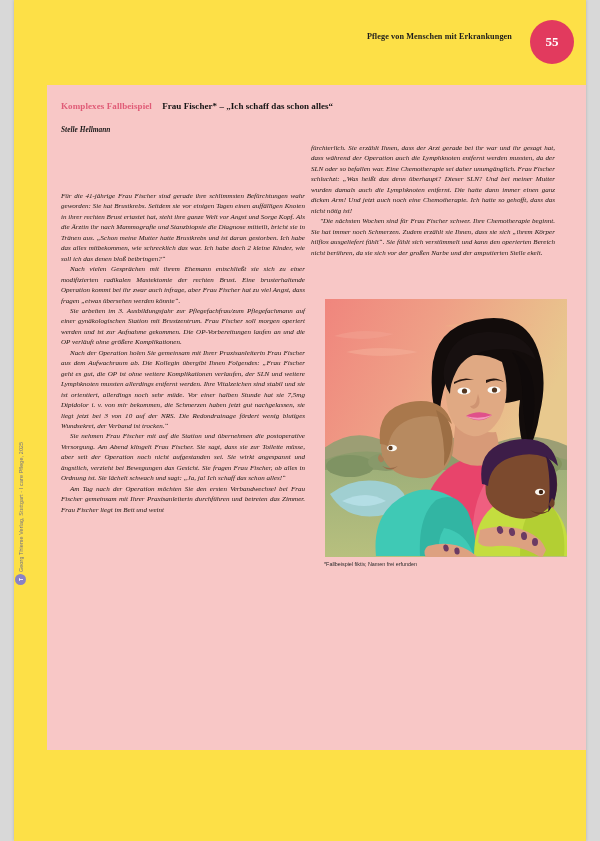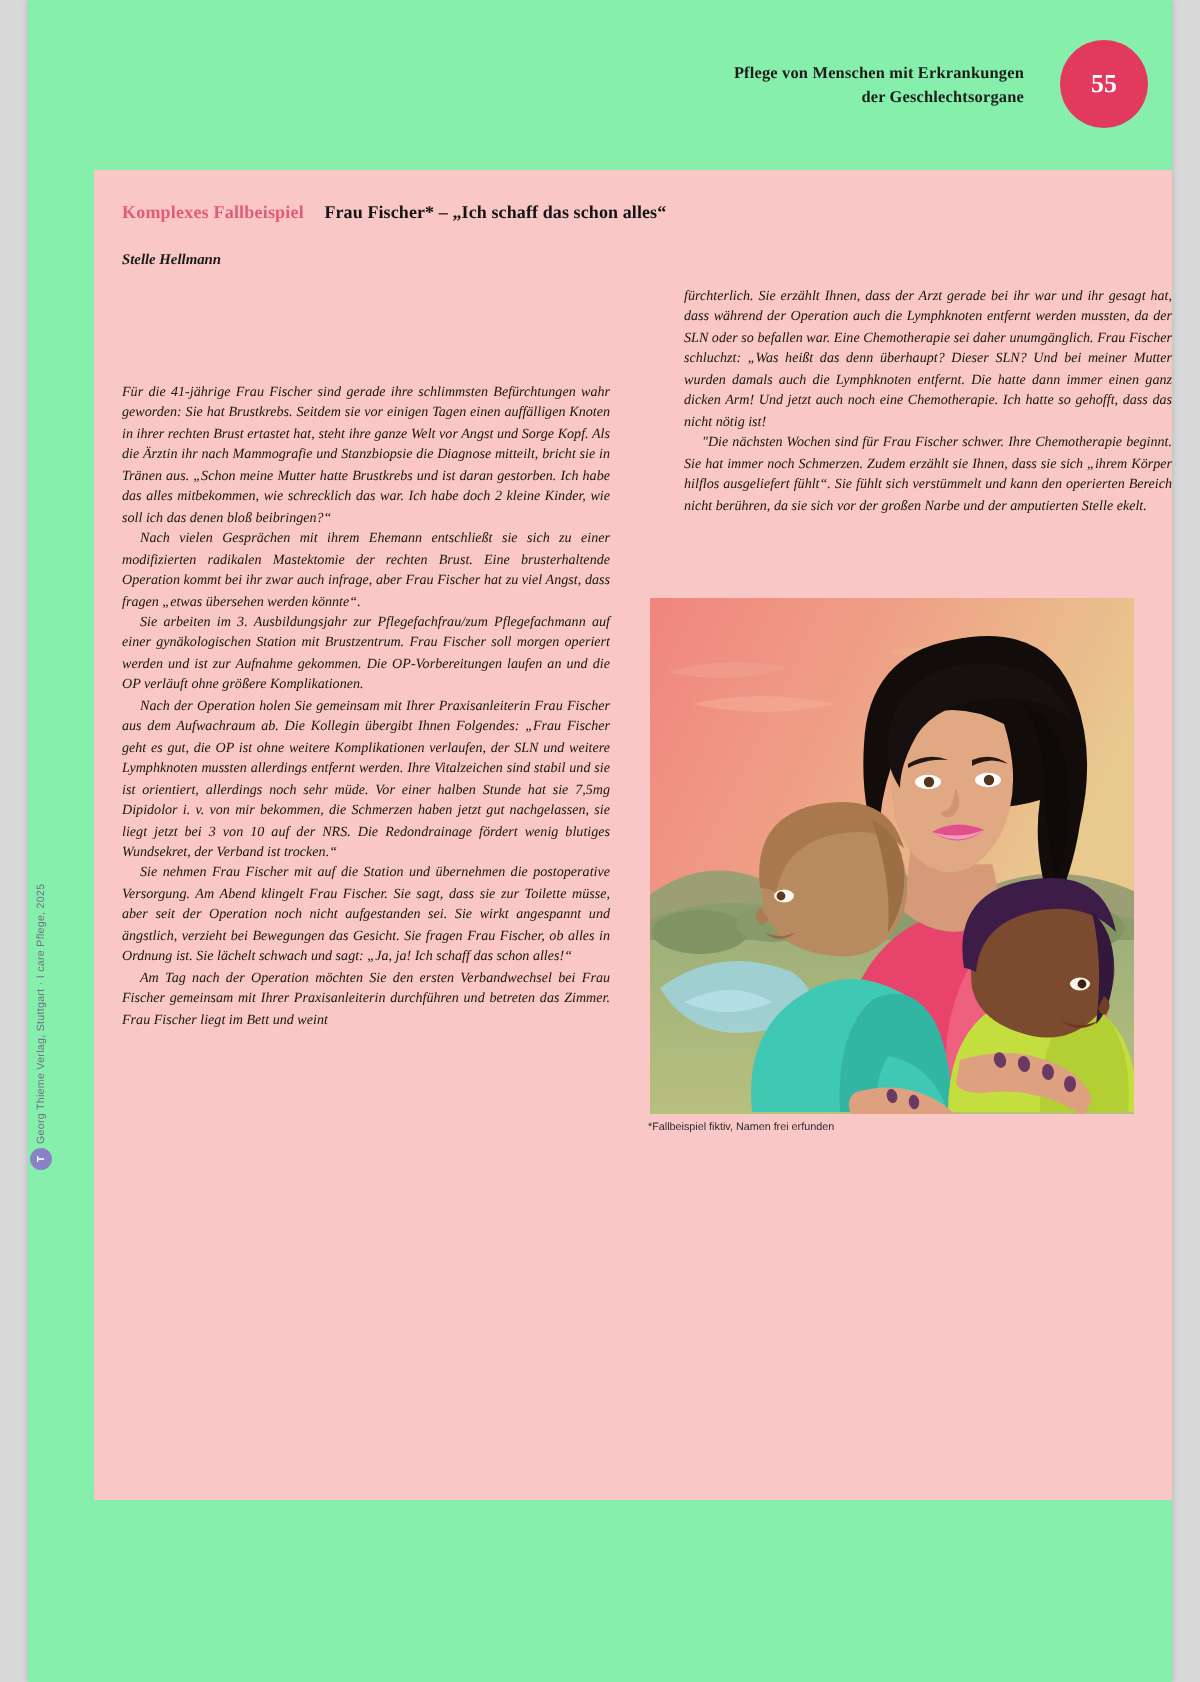--- a/index.html
+++ b/index.html
@@ -12,21 +12,21 @@
     height: 841px;
     overflow: hidden;
     font-family: "Liberation Sans", sans-serif;
   }
   #page {
     position: absolute;
     left: 14px;
     top: 0;
     width: 572px;
     height: 841px;
-    background: #86efac;
+    background: #fde047;
     box-shadow: 0 0 3px rgba(0,0,0,0.18);
     overflow: hidden;
   }
 
   
   #header {
     position: absolute;
     left: 0; top: 0;
     width: 572px;
     height: 78px;
@@ -111,21 +111,21 @@
     font-family: "Liberation Serif", serif;
     font-style: italic;
     font-size: 7.05px;
     line-height: 10.45px;
     color: #19150f;
     text-align: justify;
     -webkit-hyphens: auto;
     hyphens: auto;
   }
   #col-left  { left: 14px; margin-top: 48px; }
-  #col-right { left: 295px; }
+  #col-right { left: 264px; }
   .col p { margin: 0; text-indent: 9px; }
   .col p.noindent { text-indent: 0; }
 
   
   #figure {
     position: absolute;
     left: 277px;
     top: 213px;
     width: 244px;
     height: 272px;
@@ -179,21 +179,20 @@
   }
 </style>
 </head>
 <body>
 
 <div id="page">
 
   <div id="header">
     <div id="header-title">
       <div>Pflege von Menschen mit Erkrankungen</div>
-      <div>der Geschlechtsorgane</div>
     </div>
     <div id="page-number-badge">55</div>
   </div>
 
   <div id="panel">
 
     <div id="panel-heading">
       <span class="kicker">Komplexes Fallbeispiel</span>
       <span class="case-title">Frau Fischer* – „Ich schaff das schon alles“</span>
     </div>

